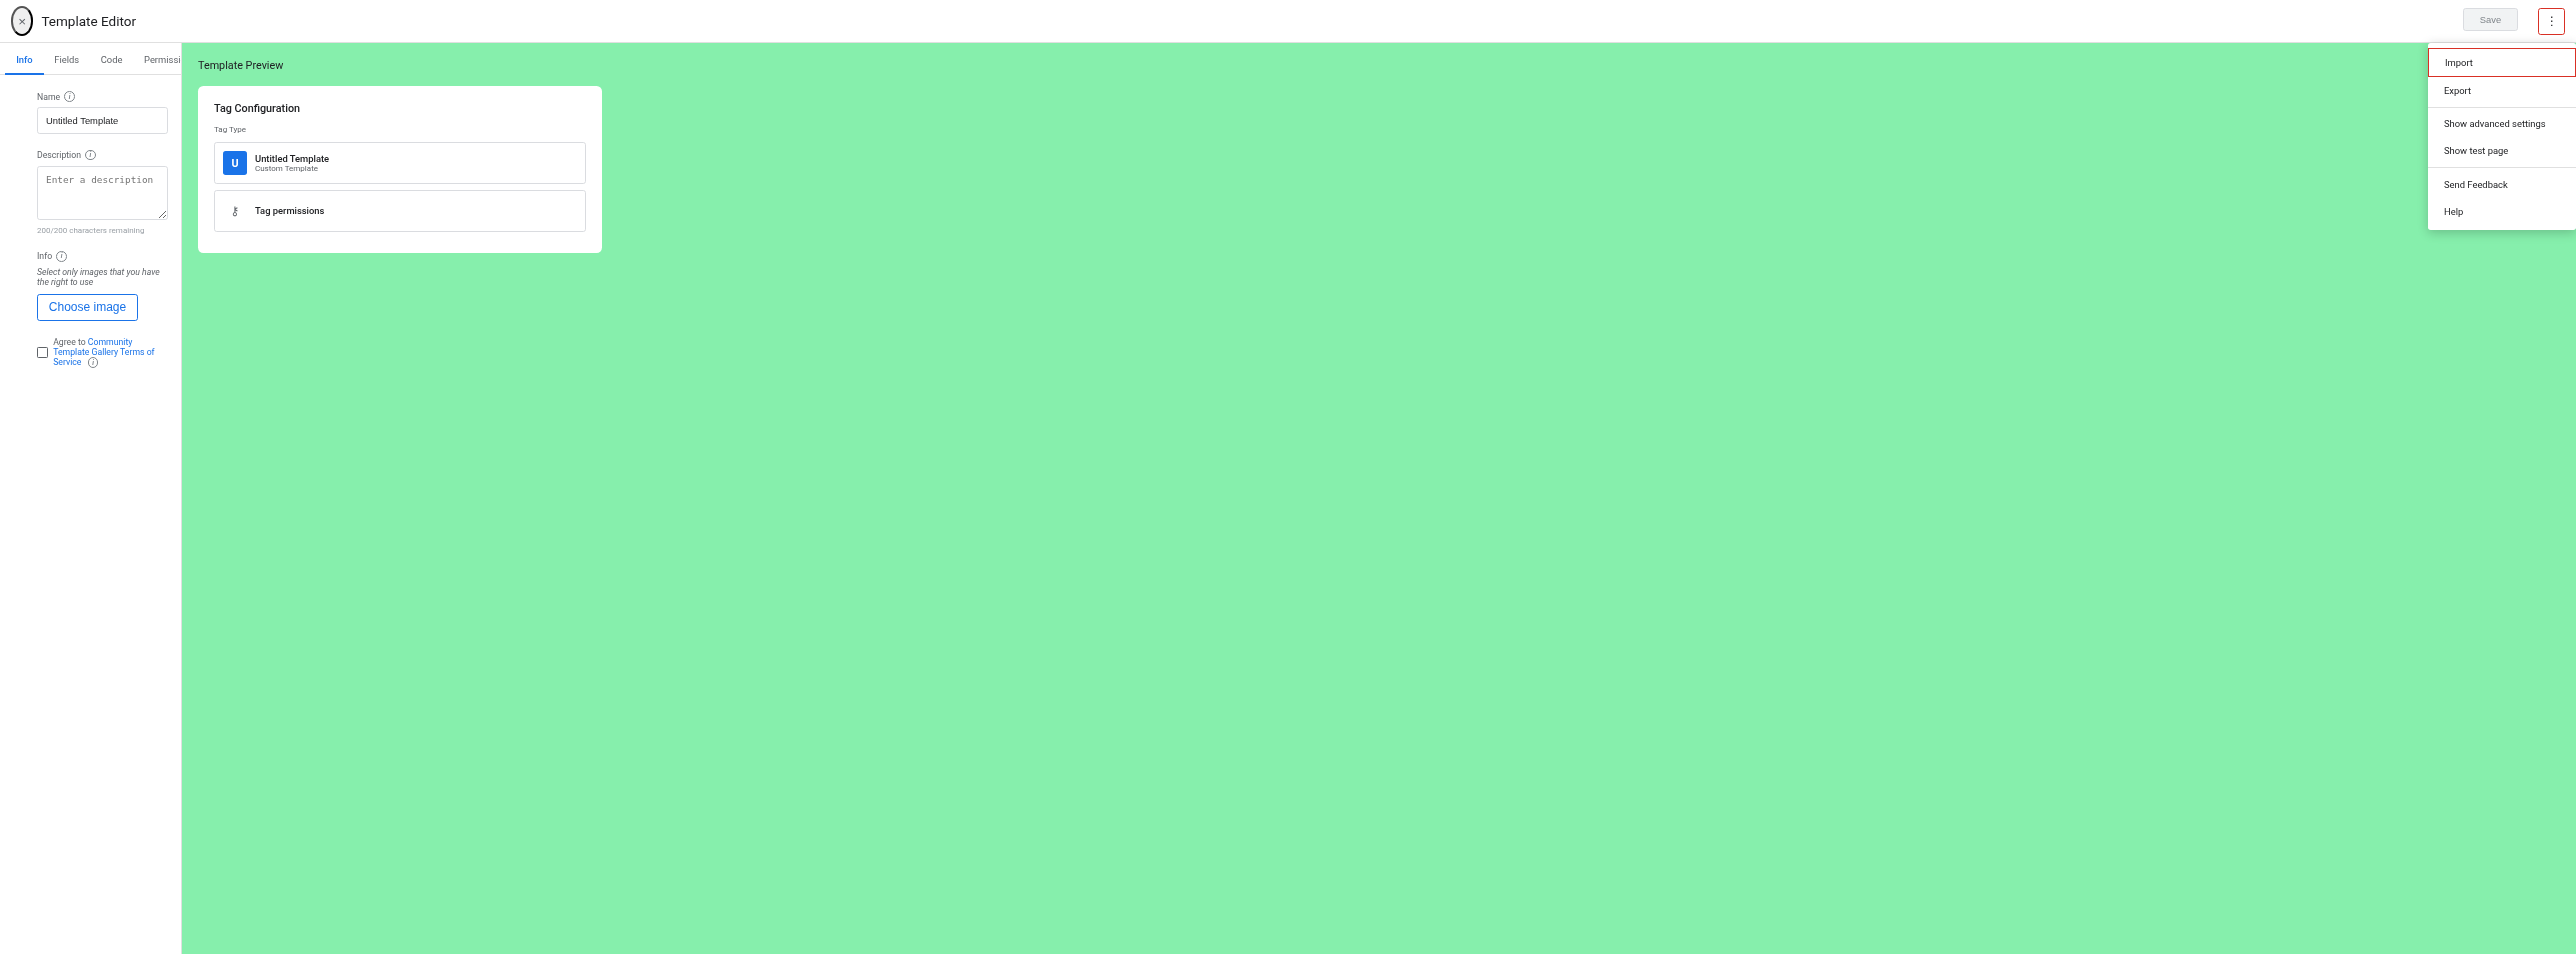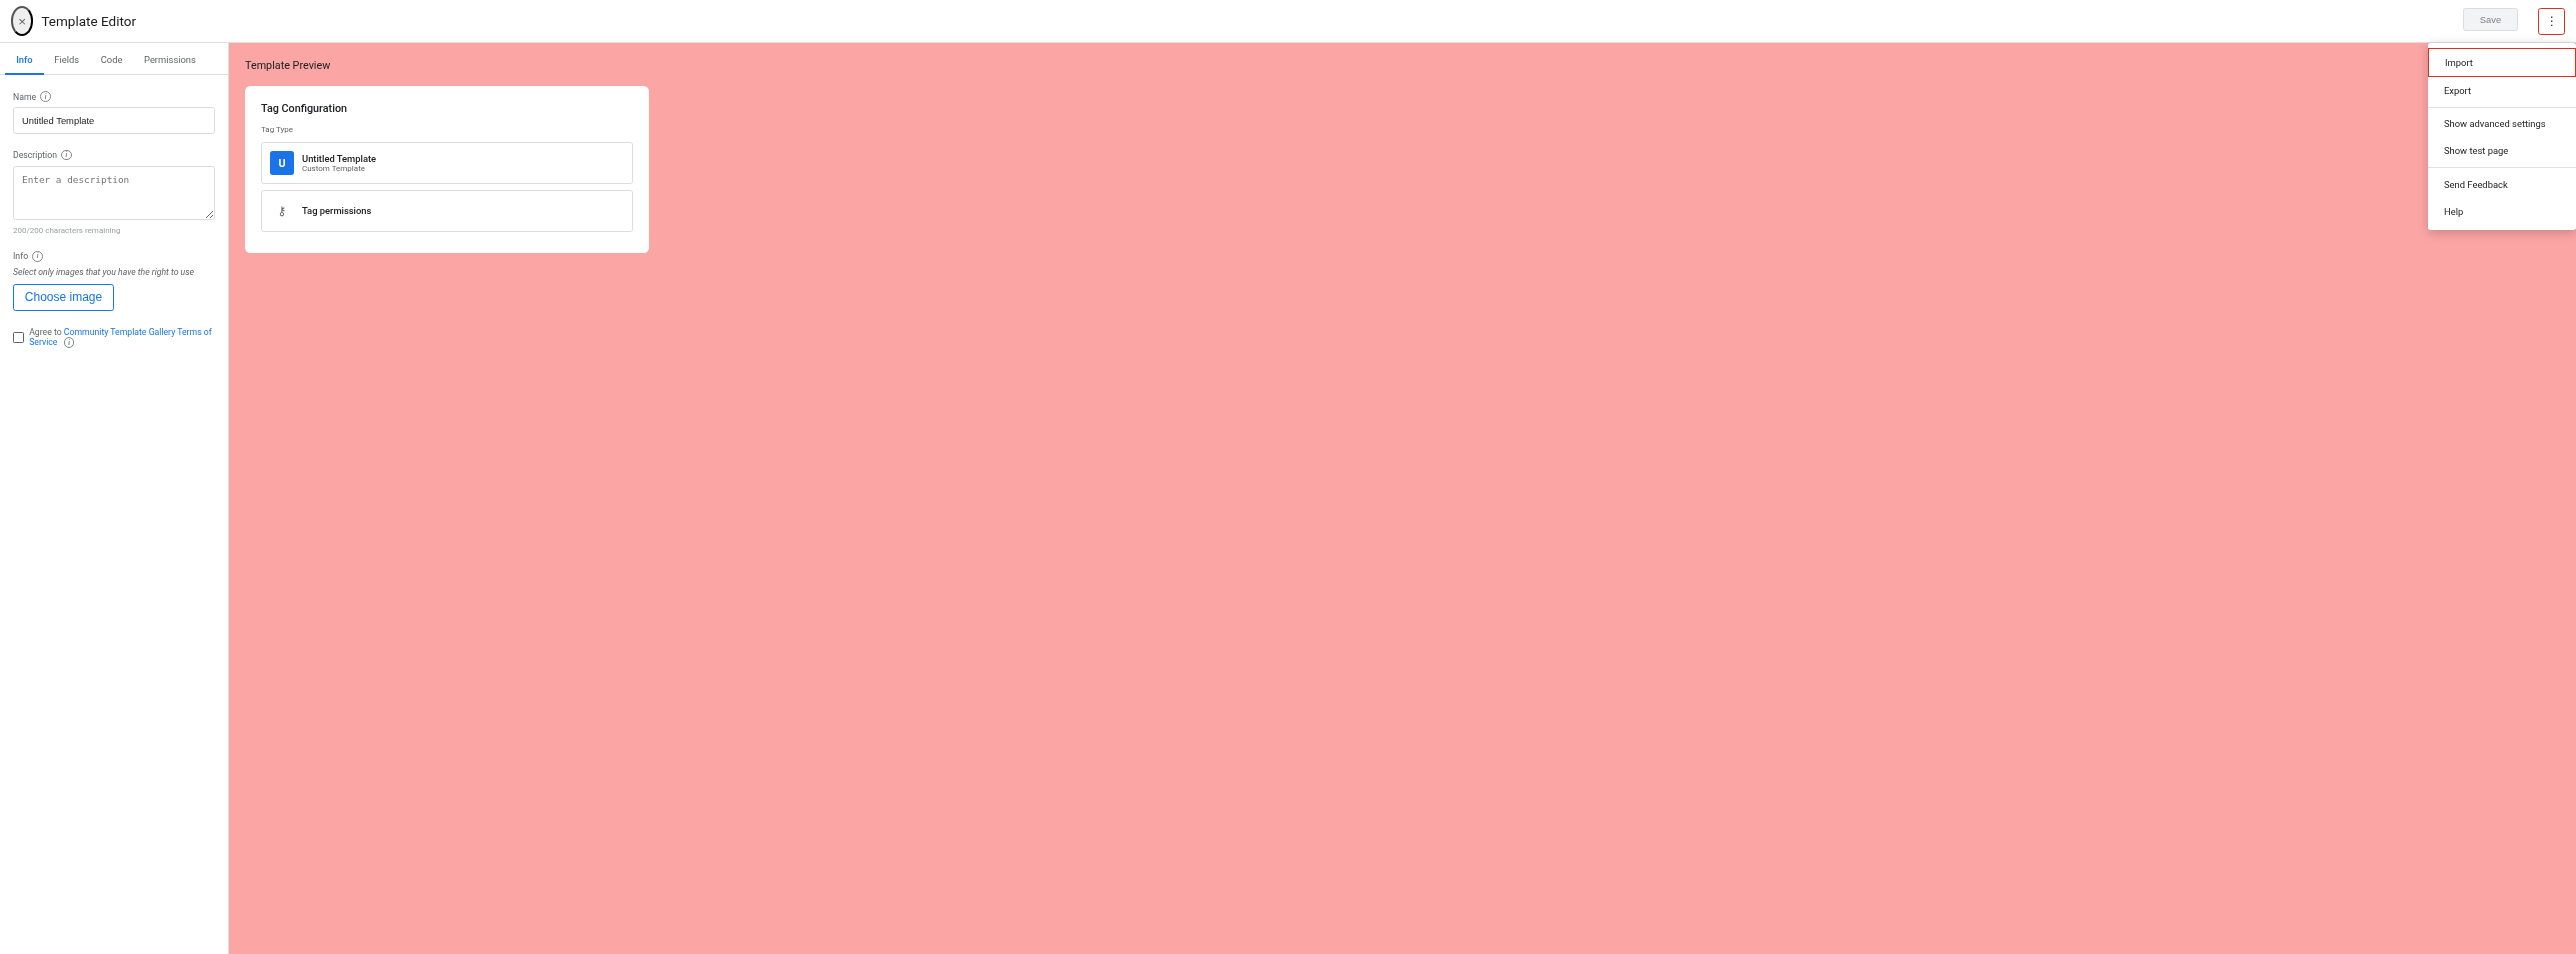--- a/index.html
+++ b/index.html
@@ -69,21 +69,21 @@
     }
 
     
     .main-layout {
       display: flex;
       height: calc(100vh - 43px);
     }
 
     
     .left-panel {
-      width: 229px;
+      width: 182px;
       border-right: 0.7px solid #e0e0e0;
       background: #fff;
       overflow-y: auto;
       flex-shrink: 0;
     }
 
     
     .tabs {
       display: flex;
       border-bottom: 0.7px solid #e0e0e0;
@@ -99,20 +99,21 @@
     }
     .tab.active {
       color: #1a73e8;
       border-bottom-color: #1a73e8;
       font-weight: 500;
     }
 
     
     .form-content {
       padding: 16px 13px;
+      margin-left: 24px;
     }
     .form-group {
       margin-bottom: 16px;
     }
     .form-label {
       display: flex;
       align-items: center;
       gap: 4px;
       font-size: 8.7px;
       color: #5f6368;
@@ -194,21 +195,21 @@
     }
     .agree-link {
       color: #1a73e8;
       text-decoration: none;
       cursor: pointer;
     }
 
     
     .right-panel {
       flex: 1;
-      background: #fca5a5;
+      background: #86efac;
       padding: 16px;
       overflow-y: auto;
     }
     .right-panel-title {
       font-size: 10.8px;
       color: #202124;
       margin-bottom: 13.5px;
       font-weight: 400;
     }
 

